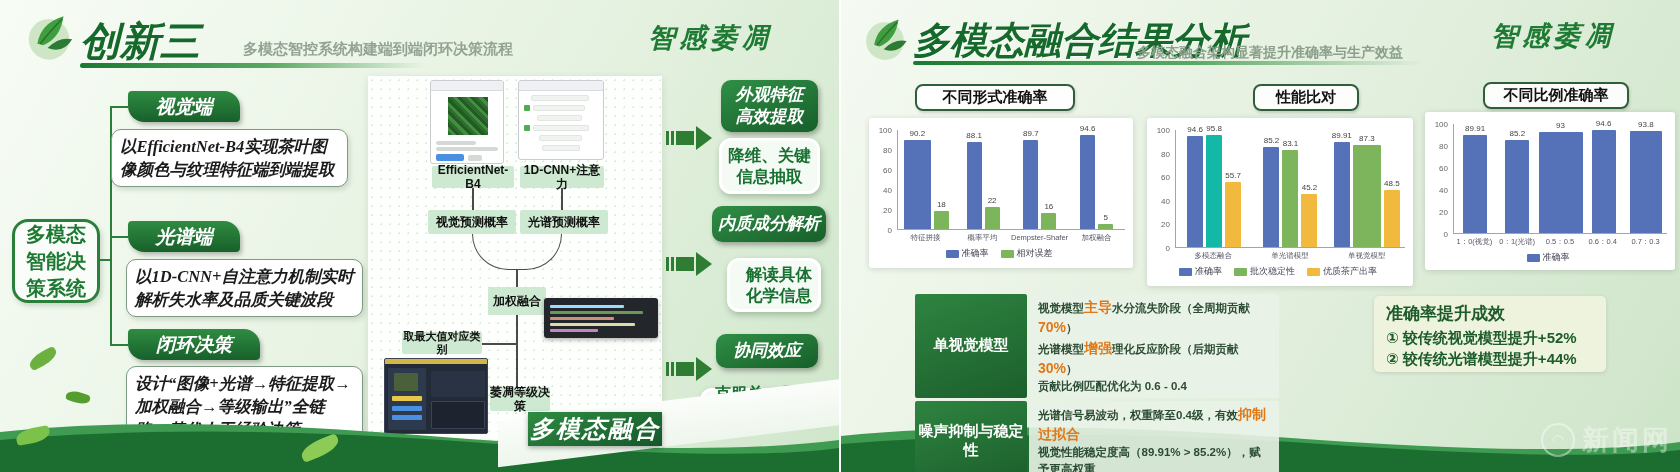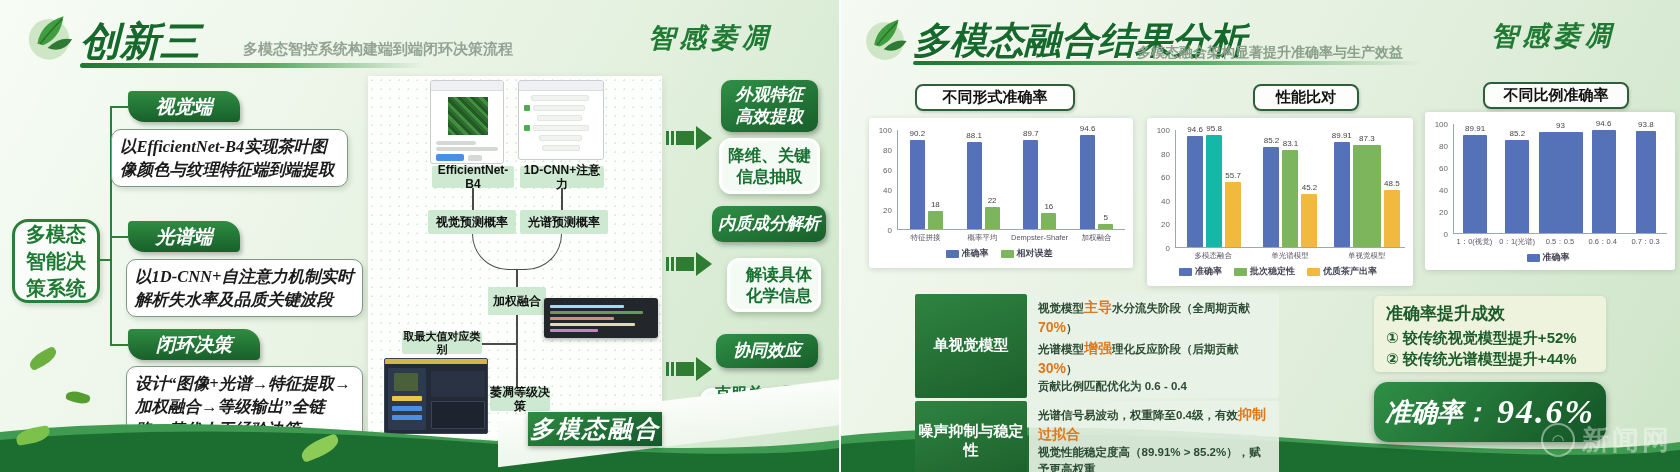--- a/index.html
+++ b/index.html
@@ -56,21 +56,21 @@
   .c-y span{position:absolute;right:5px;}
   .c-plot{flex:1;border-left:1px solid #9aa;border-bottom:1px solid #9aa;display:flex;align-items:flex-end;}
   .c-group{flex:1;display:flex;align-items:flex-end;justify-content:center;gap:3px;height:100%;}
   .c-bar{position:relative;border-radius:1px 1px 0 0;}
   .c-val{position:absolute;top:-11px;left:50%;transform:translateX(-50%);font-size:8px;color:#444;white-space:nowrap;}
   .c-x{display:flex;margin-left:24px;margin-top:3px;}
   .c-x span{flex:1;text-align:center;font-size:7.5px;color:#556;white-space:nowrap;overflow:hidden;}
   .c-legend{display:flex;justify-content:center;gap:12px;margin-top:4px;align-items:center;}
   .c-li{display:flex;align-items:center;gap:3px;font-size:9px;color:#445;}
   .c-li i{width:13px;height:8px;display:inline-block;border-radius:1px;}
-  .c-li b{font-weight:bold;}
+  .c-li b{font-weight:normal;}
   
   .t-row{display:flex;margin-bottom:3px;}
   .t-label{width:112px;background:linear-gradient(160deg,#2e8440,#1c5f2c);color:#fff;font-weight:bold;font-size:15px;display:flex;align-items:center;justify-content:center;text-align:center;border-radius:2px;margin-right:2px;}
   .t-body{flex:1;background:rgba(233,242,231,.9);padding:3px 9px;font-size:11.5px;font-weight:bold;color:#2b4c33;line-height:1.45;border-radius:2px;}
   .hl{color:#e07818;font-size:14px;}
   .boost{position:absolute;background:#eef3dd;border-radius:5px;padding:6px 12px;color:#1d5c2a;font-weight:bold;box-shadow:0 1px 4px rgba(0,0,0,.12);}
   .boost .bt{font-size:17px;margin-bottom:2px;}
   .boost div.bi{font-size:15px;line-height:1.4;}
   .acc-box{position:absolute;background:linear-gradient(135deg,#2f8f46,#135426);border-radius:14px;box-shadow:0 3px 7px rgba(0,0,0,.35);display:flex;align-items:center;justify-content:center;gap:8px;color:#fff;font-family:"Liberation Serif","DejaVu Serif",serif;font-style:italic;font-weight:bold;z-index:6;}
   .acc-box .al{font-size:26px;}
@@ -240,21 +240,21 @@
           <div class="c-y">
             <span style="top: 96px;">0</span>
             <span style="top: 76px;">20</span>
             <span style="top: 56px;">40</span>
             <span style="top: 36px;">60</span>
             <span style="top: 16px;">80</span>
             <span style="top: -4px;">100</span>
           </div>
           <div class="c-plot">
             <div class="c-group">
-              <div class="c-bar" style="width: 15px; height: 90.2%; background: rgb(85, 114, 185);">
+              <div class="c-bar" style="width: 27px; height: 90.2%; background: rgb(85, 114, 185);">
                 <span class="c-val">90.2</span>
               </div>
               <div class="c-bar" style="width: 15px; height: 18%; background: rgb(125, 181, 92);">
                 <span class="c-val">18</span>
               </div>
             </div>
             <div class="c-group">
               <div class="c-bar" style="width: 15px; height: 88.1%; background: rgb(85, 114, 185);">
                 <span class="c-val">88.1</span>
               </div>
@@ -388,21 +388,21 @@
               <div class="c-bar" style="width: 24px; height: 93%; background: rgb(85, 114, 185); padding-left: 44px;">
                 <span class="c-val">93</span>
               </div>
             </div>
             <div class="c-group">
               <div class="c-bar" style="width: 24px; height: 94.6%; background: rgb(85, 114, 185);">
                 <span class="c-val">94.6</span>
               </div>
             </div>
             <div class="c-group">
-              <div class="c-bar" style="width: 20px; height: 93.8%; background: rgb(85, 114, 185);">
+              <div class="c-bar" style="width: 32px; height: 93.8%; background: rgb(85, 114, 185);">
                 <span class="c-val">93.8</span>
               </div>
             </div>
           </div>
         </div>
         <div class="c-x">
           <span>1：0(视觉)</span>
           <span>0：1(光谱)</span>
           <span>0.5：0.5</span>
           <span>0.6：0.4</span>
@@ -433,24 +433,20 @@
           </div>
         </div>
       </div>
 
     <div class="boost" style="left:533px;top:296px;width:232px;height:76px;z-index:5;">
       <div class="bt">准确率提升成效</div>
       <div>
           <div class="bi">① 较传统视觉模型提升+52%</div>
           <div class="bi">② 较传统光谱模型提升+44%</div>
         </div>
-    </div>
-    <div class="acc-box" style="left:533px;top:382px;width:232px;height:60px;">
-      <span class="al">准确率：</span>
-      <span class="av">94.6%</span>
     </div>
 
     <svg class="wave" width="839" height="56" viewBox="0 0 839 56">
       <path d="M0,56 L0,20 Q180,2 450,22 T839,26 L839,56 Z" fill="#3f9b51"></path>
       <path d="M0,56 L0,28 Q220,10 480,28 T839,34 L839,56 Z" fill="#1b6e30"></path>
     </svg>
     <div class="watermark" style="left:700px;top:422px;">
       <span class="wm-seal">◠</span>
       <span class="wm-text">新闻网</span>
     </div>

